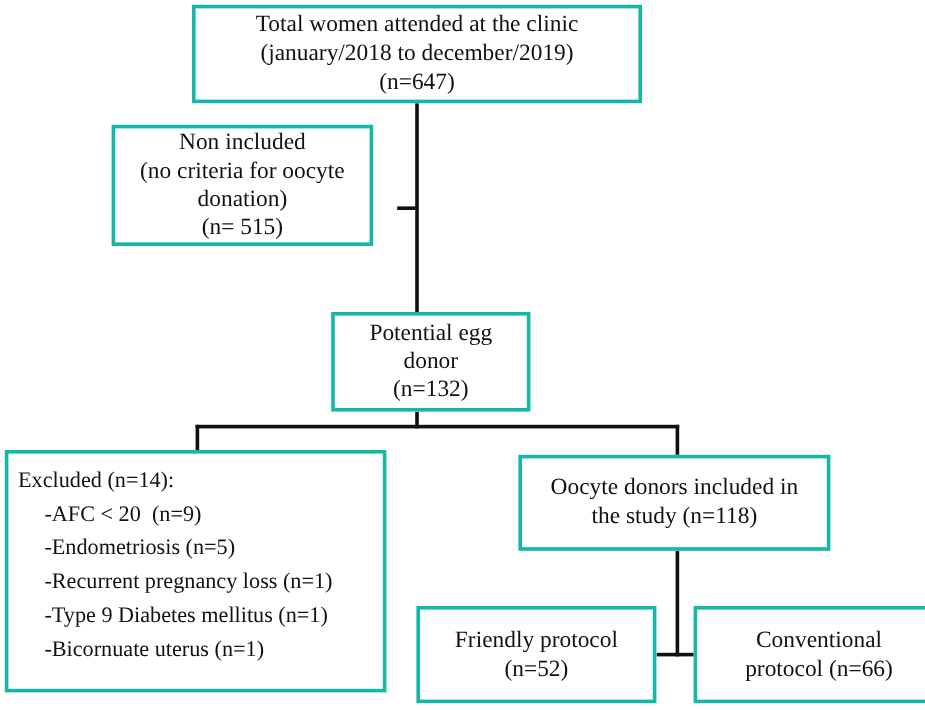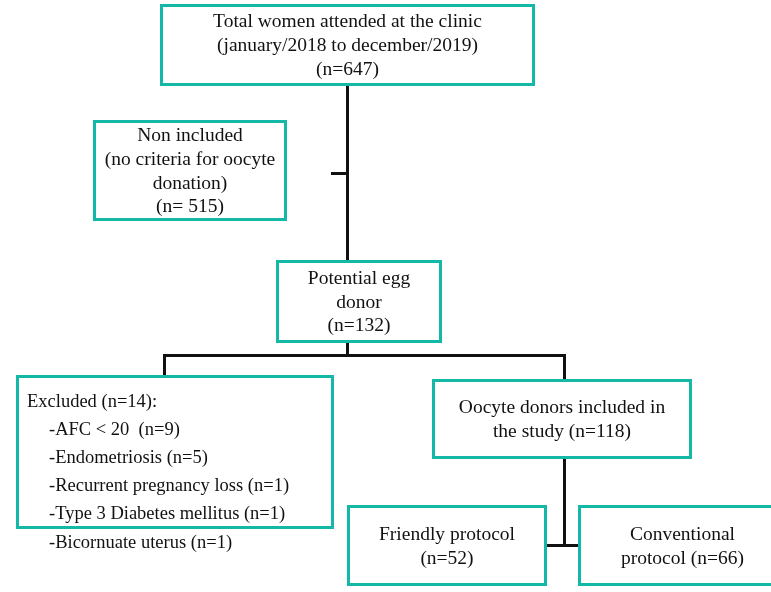--- a/index.html
+++ b/index.html
@@ -39,24 +39,24 @@
   .line {
     position: absolute;
     background: #111111;
     z-index: 1;
   }
   .vline { width: 3px; }
   .hline { height: 3px; }
 
   
   #box-total      { left: 160px; top: 4px;   width: 375px; height: 82px; }
-  #box-nonincl    { left: 93px;  top: 120px; width: 194px; height: 101px; }
+  #box-nonincl    { left: 93px;  top: 104px; width: 218px; height: 101px; }
   #box-potential  { left: 276px; top: 260px; width: 166px; height: 83px; }
-  #box-excluded   { left: 4px;   top: 375px; width: 318px; height: 154px;
-                    padding: 9px 6px 0 8px; font-size: 18.5px; line-height: 1.52; margin-left: 12px; }
+  #box-excluded   { left: 4px;   top: 375px; width: 318px; height: 202px;
+                    padding: 9px 6px 0 8px; font-size: 18.5px; line-height: 1.52; }
   #box-oocyte     { left: 432px; top: 379px; width: 260px; height: 80px; }
   #box-friendly   { left: 347px; top: 505px; width: 200px; height: 81px; }
   #box-convent    { left: 578px; top: 505px; width: 209px; height: 81px; }
 
   .indent { padding-left: 22px; display: block; white-space: pre; }
 
   
   #trunk-1        { left: 346px; top: 86px;  height: 176px; }
   #stub-nonincl   { left: 331px; top: 172px; width: 17px; }
   #trunk-2        { left: 346px; top: 343px; height: 14px; }
@@ -97,21 +97,21 @@
     <span class="ln">Potential egg</span>
     <span class="ln">donor</span>
     <span class="ln">(n=132)</span>
   </div>
 
   <div class="box left-align" id="box-excluded">
     <span class="ln">Excluded (n=14):</span>
     <span class="indent">-AFC &lt; 20  (n=9)</span>
     <span class="indent">-Endometriosis (n=5)</span>
     <span class="indent">-Recurrent pregnancy loss (n=1)</span>
-    <span class="indent">-Type 3 Diabetes mellitus (n=1)</span>
+    <span class="indent">-Type 9 Diabetes mellitus (n=1)</span>
     <span class="indent">-Bicornuate uterus (n=1)</span>
   </div>
 
   <div class="box" id="box-oocyte">
     <span class="ln">Oocyte donors included in</span>
     <span class="ln">the study (n=118)</span>
   </div>
 
   <div class="box" id="box-friendly">
     <span class="ln">Friendly protocol</span>

